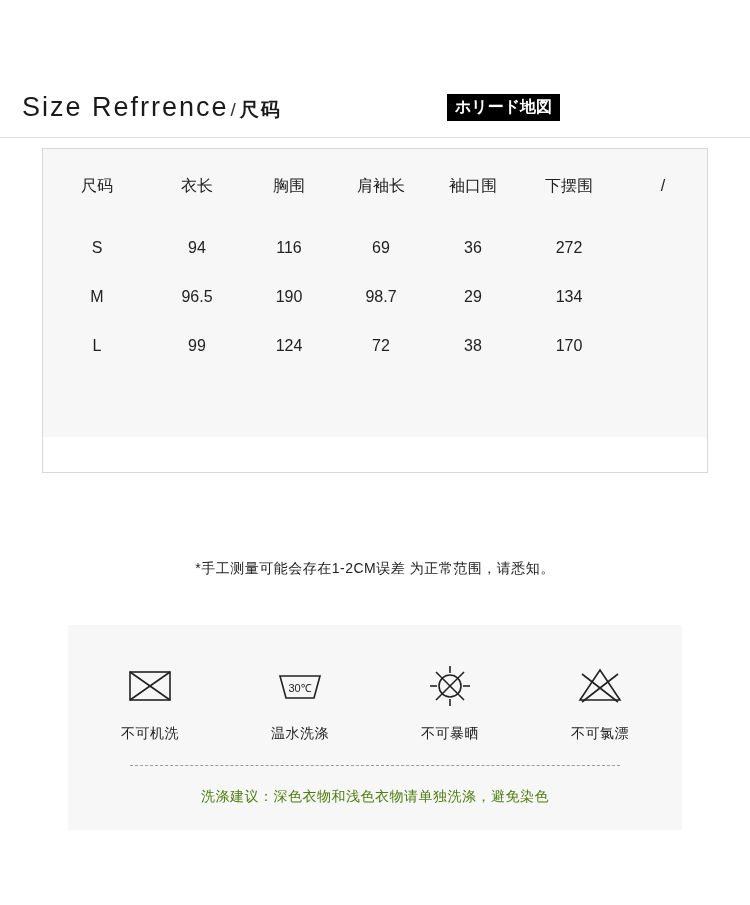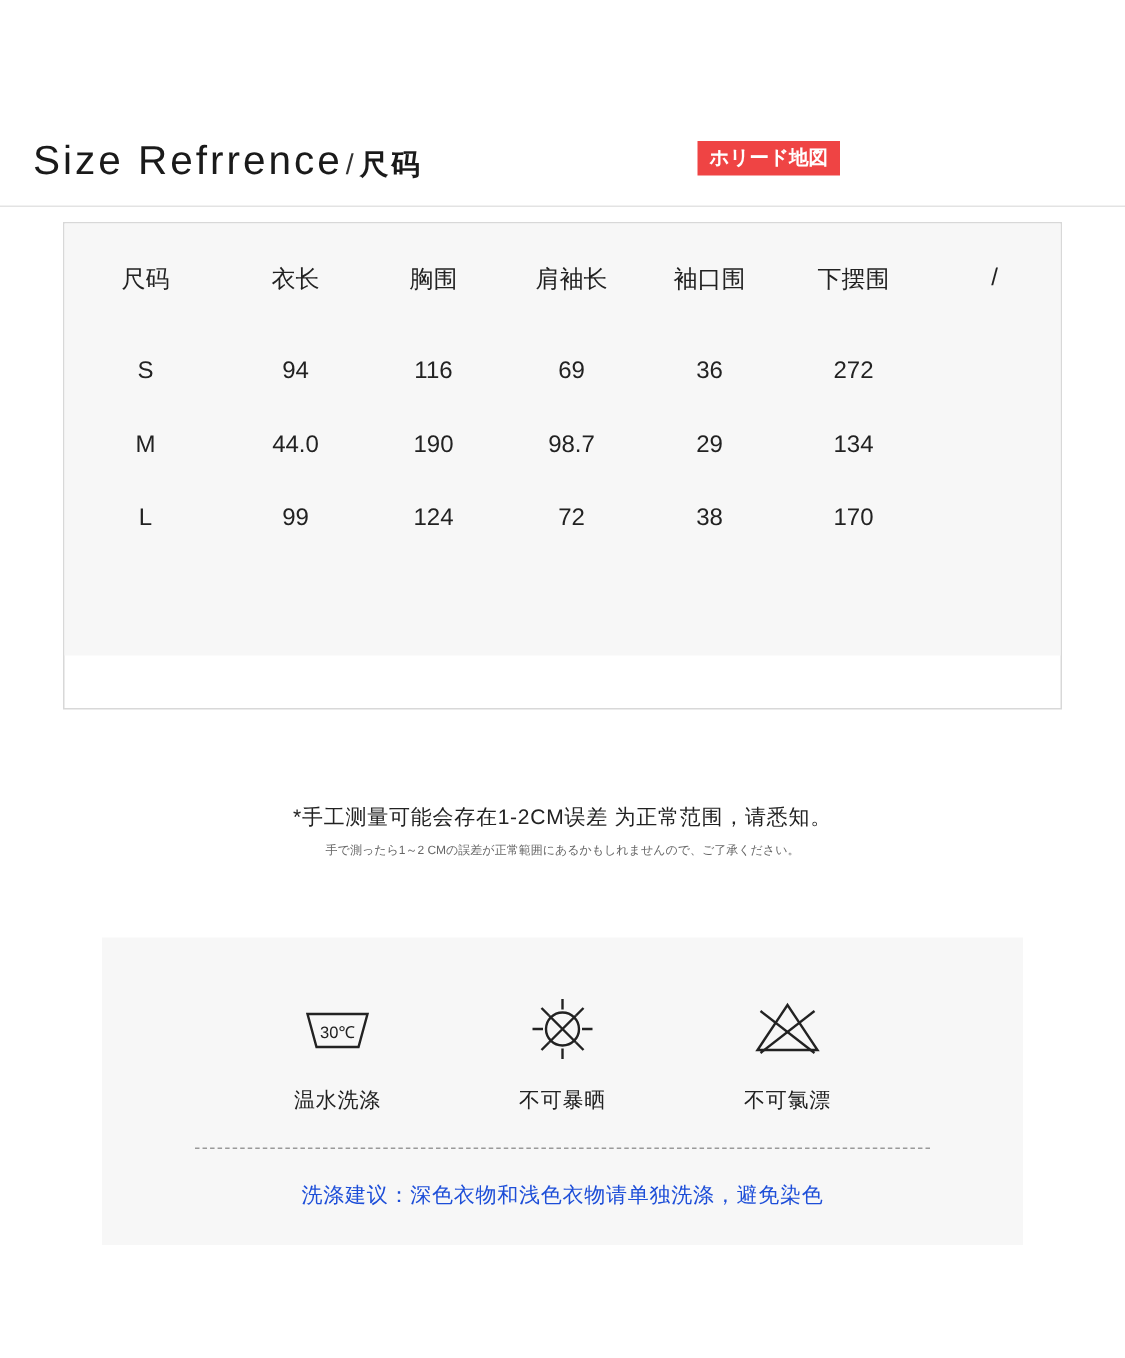--- a/index.html
+++ b/index.html
@@ -44,23 +44,23 @@
   }
   .header-title .cjk {
     font-size: 19px;
     color: #1a1a1a;
     font-weight: 700;
   }
   .header-badge {
     position: absolute;
     right: 46px;
     top: 2px;
-    background: #ef4444;
+    background: #000000;
     color: #ffffff;
-    font-size: 13px;
+    font-size: 16px;
     font-weight: 700;
     padding: 4px 8px 5px 8px;
     letter-spacing: 0px;
     line-height: 1.1;
     white-space: nowrap;
   }
   .header-rule {
     position: absolute;
     left: 0;
     top: 45px;
@@ -121,21 +121,21 @@
   .col-2 { width: 92px; }
   .col-3 { width: 92px; }
   .col-4 { width: 92px; }
   .col-5 { width: 100px; }
   .col-6 { width: 88px; }
 
   
   .note {
     position: absolute;
     left: 0;
-    top: 536px;
+    top: 560px;
     width: 750px;
     text-align: center;
   }
   .note-main {
     font-size: 14px;
     color: #222222;
     letter-spacing: 0.5px;
   }
   .note-sub {
     margin-top: 7px;
@@ -185,21 +185,21 @@
     width: 490px;
     border-top: 1px dashed #9a9a9a;
   }
   .care-advice {
     position: absolute;
     left: 0;
     top: 163px;
     width: 614px;
     text-align: center;
     font-size: 14px;
-    color: #1d4ed8;
+    color: #4d7c0f;
     letter-spacing: 0.5px;
   }
 </style>
 </head>
 <body>
 
 <div class="header">
   <div class="header-title">
     <span class="latin">Size Refrrence</span><span class="slash">/</span><span class="cjk">尺码</span>
   </div>
@@ -235,21 +235,21 @@
         <td>S</td>
         <td>94</td>
         <td>116</td>
         <td>69</td>
         <td>36</td>
         <td>272</td>
         <td></td>
       </tr>
       <tr>
         <td>M</td>
-        <td>44.0</td>
+        <td>96.5</td>
         <td>190</td>
         <td>98.7</td>
         <td>29</td>
         <td>134</td>
         <td></td>
       </tr>
       <tr>
         <td>L</td>
         <td>99</td>
         <td>124</td>
@@ -257,26 +257,35 @@
         <td>38</td>
         <td>170</td>
         <td></td>
       </tr>
     </tbody>
   </table>
 </div>
 
 <div class="note">
   <div class="note-main">*手工测量可能会存在1-2CM误差 为正常范围，请悉知。</div>
-  <div class="note-sub">手で測ったら1～2 CMの誤差が正常範囲にあるかもしれませんので、ご了承ください。</div>
 </div>
 
 <div class="care-panel">
   <div class="care-icons">
 
+    <div class="care-item">
+      <div class="care-glyph">
+        <svg width="56" height="48" viewBox="0 0 56 48" xmlns="http://www.w3.org/2000/svg">
+          <rect x="8" y="10" width="40" height="28" fill="none" stroke="#222" stroke-width="1.6"></rect>
+          <line x1="8" y1="10" x2="48" y2="38" stroke="#222" stroke-width="1.6"></line>
+          <line x1="48" y1="10" x2="8" y2="38" stroke="#222" stroke-width="1.6"></line>
+        </svg>
+      </div>
+      <div class="care-label">不可机洗</div>
+    </div>
 
     <div class="care-item">
       <div class="care-glyph">
         <svg width="56" height="48" viewBox="0 0 56 48" xmlns="http://www.w3.org/2000/svg">
           <path d="M8 14 L48 14 L42 36 L14 36 Z" fill="none" stroke="#222" stroke-width="1.6"></path>
           <text x="28" y="30" font-family="Liberation Sans, sans-serif" font-size="11" text-anchor="middle" fill="#222">30℃</text>
         </svg>
       </div>
       <div class="care-label">温水洗涤</div>
     </div>

